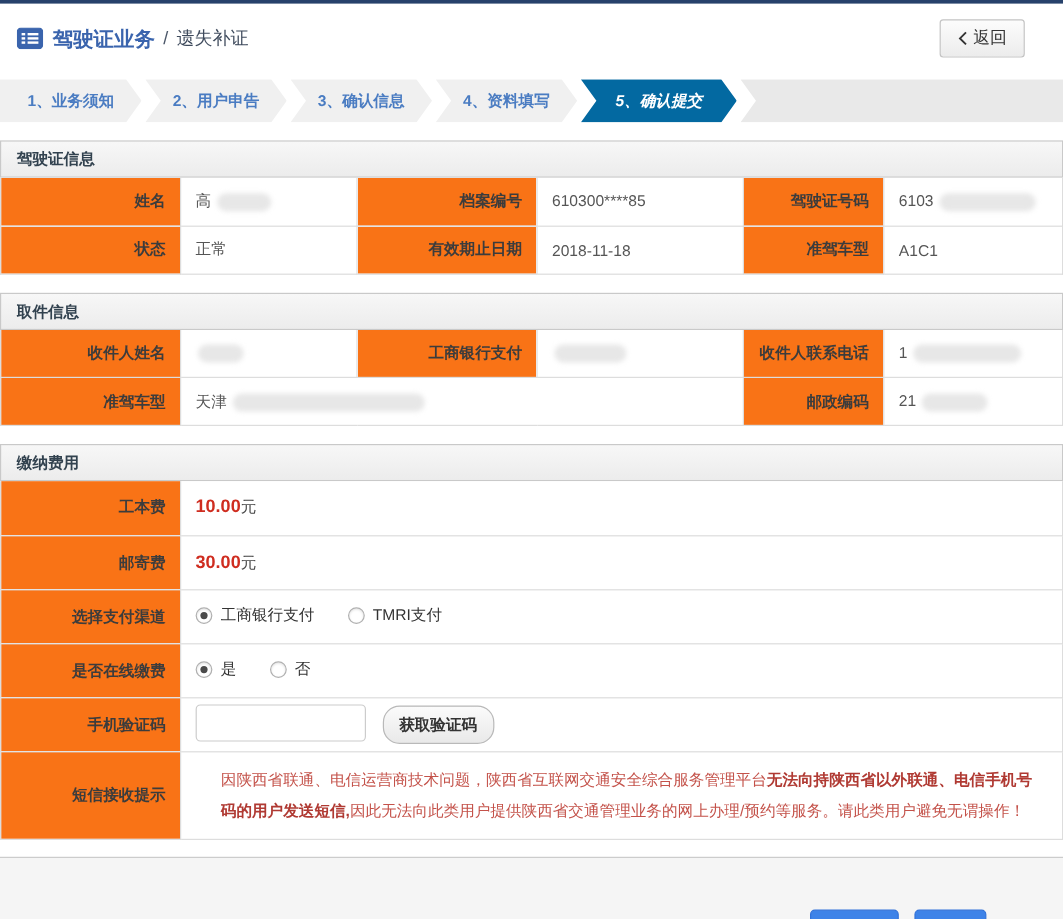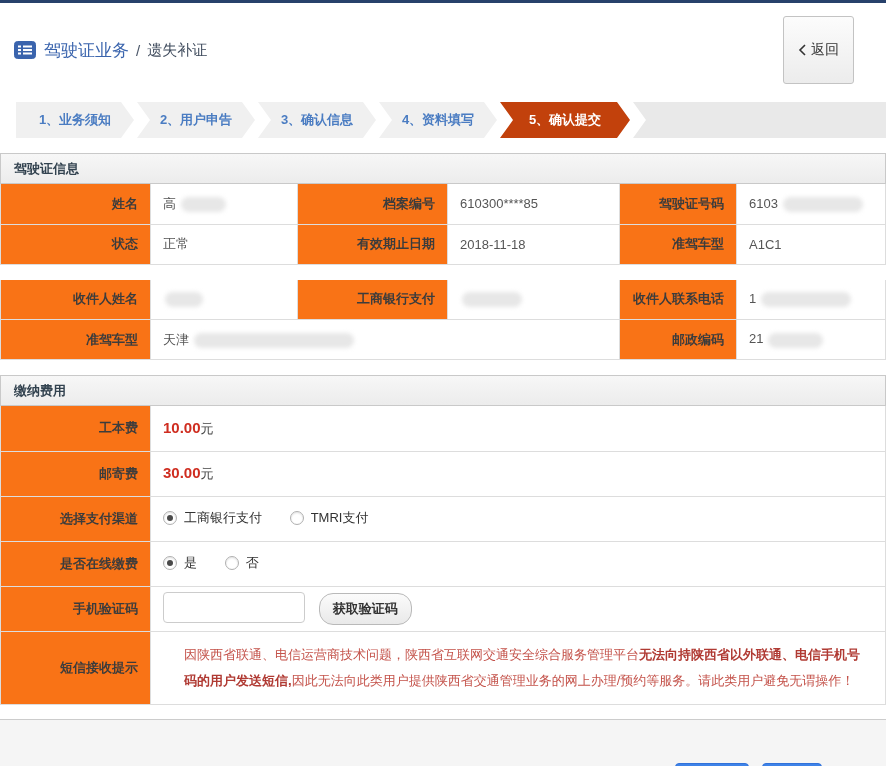--- a/index.html
+++ b/index.html
@@ -5,41 +5,41 @@
   * { box-sizing: border-box; margin: 0; padding: 0; }
   body {
     width: 886px; height: 766px; margin: 0 auto; background: #fff;
     font-family: "Liberation Sans", sans-serif; color: #333; overflow: hidden;
   }
   .topbar { height: 3px; background: #27416b; }
 
   
   .header { display: flex; align-items: center; padding: 13px 14px 12px 14px; }
   .hicon { width: 22px; height: 18px; flex: 0 0 22px; }
-  .htitle { color: #3a64ad; font-size: 17px; font-weight: normal; margin-left: 8px; }
+  .htitle { color: #3a64ad; font-size: 17px; font-weight: bold; margin-left: 8px; }
   .hsep { color: #4a5668; margin: 0 7px; font-size: 15px; }
   .hsub { color: #3e4a5c; font-size: 15px; }
   .back-btn {
     margin-left: auto; margin-right: 18px; display: inline-flex; align-items: center; gap: 5px;
     background: linear-gradient(#fcfcfc, #ececec); border: 1px solid #c3c3c3; border-radius: 3px;
-    padding: 24px 14px; font-size: 14px; color: #333; cursor: pointer;
+    padding: 6px 14px; font-size: 14px; color: #333; cursor: pointer;
     font-family: "Liberation Sans", sans-serif;
   }
 
   
   .stepbar { display: flex; height: 36px; margin-top: 6px; }
   .step {
     flex: 0 0 118px; margin-left: 3px; background: #f0f0f0; color: #4a7cc2;
     font-size: 13px; font-weight: bold; display: flex; align-items: center; justify-content: center;
     clip-path: polygon(0 0, calc(100% - 13px) 0, 100% 50%, calc(100% - 13px) 100%, 0 100%, 13px 50%);
     cursor: default; white-space: nowrap;
   }
-  .step:first-child { margin-left: 16px;
+  .step:first-child { margin-left: 0;
     clip-path: polygon(0 0, calc(100% - 13px) 0, 100% 50%, calc(100% - 13px) 100%, 0 100%); }
-  .step.active { background: #c2410c; color: #fff; flex-basis: 130px; }
+  .step.active { background: #0369a1; color: #fff; flex-basis: 130px; font-style: italic; }
   .step-filler { flex: 1; margin-left: 3px; background: #e9e9e9;
     clip-path: polygon(0 0, 100% 0, 100% 100%, 0 100%, 13px 50%); }
 
   
   .section { margin-top: 15px; }
   .sec-header {
     background: linear-gradient(#f7f7f7, #ececec); border: 1px solid #c9c9c9;
     height: 31px; line-height: 29px; padding-left: 13px;
     font-size: 13px; font-weight: bold; color: #32424f; font-family: Liberation Serif, serif;
   }
@@ -142,20 +142,21 @@
       <td class="lbl">有效期止日期</td>
       <td class="val">2018-11-18</td>
       <td class="lbl">准驾车型</td>
       <td class="val">A1C1</td>
     </tr>
   </tbody>
     </table>
 </div>
 
 <div class="section">
+  <div class="sec-header">取件信息</div>
   <table class="info">
     <colgroup>
         <col style="width:150px">
         <col style="width:147px">
         <col style="width:150px">
         <col style="width:172px">
         <col style="width:117px">
         <col>
       </colgroup>
     <tbody>

